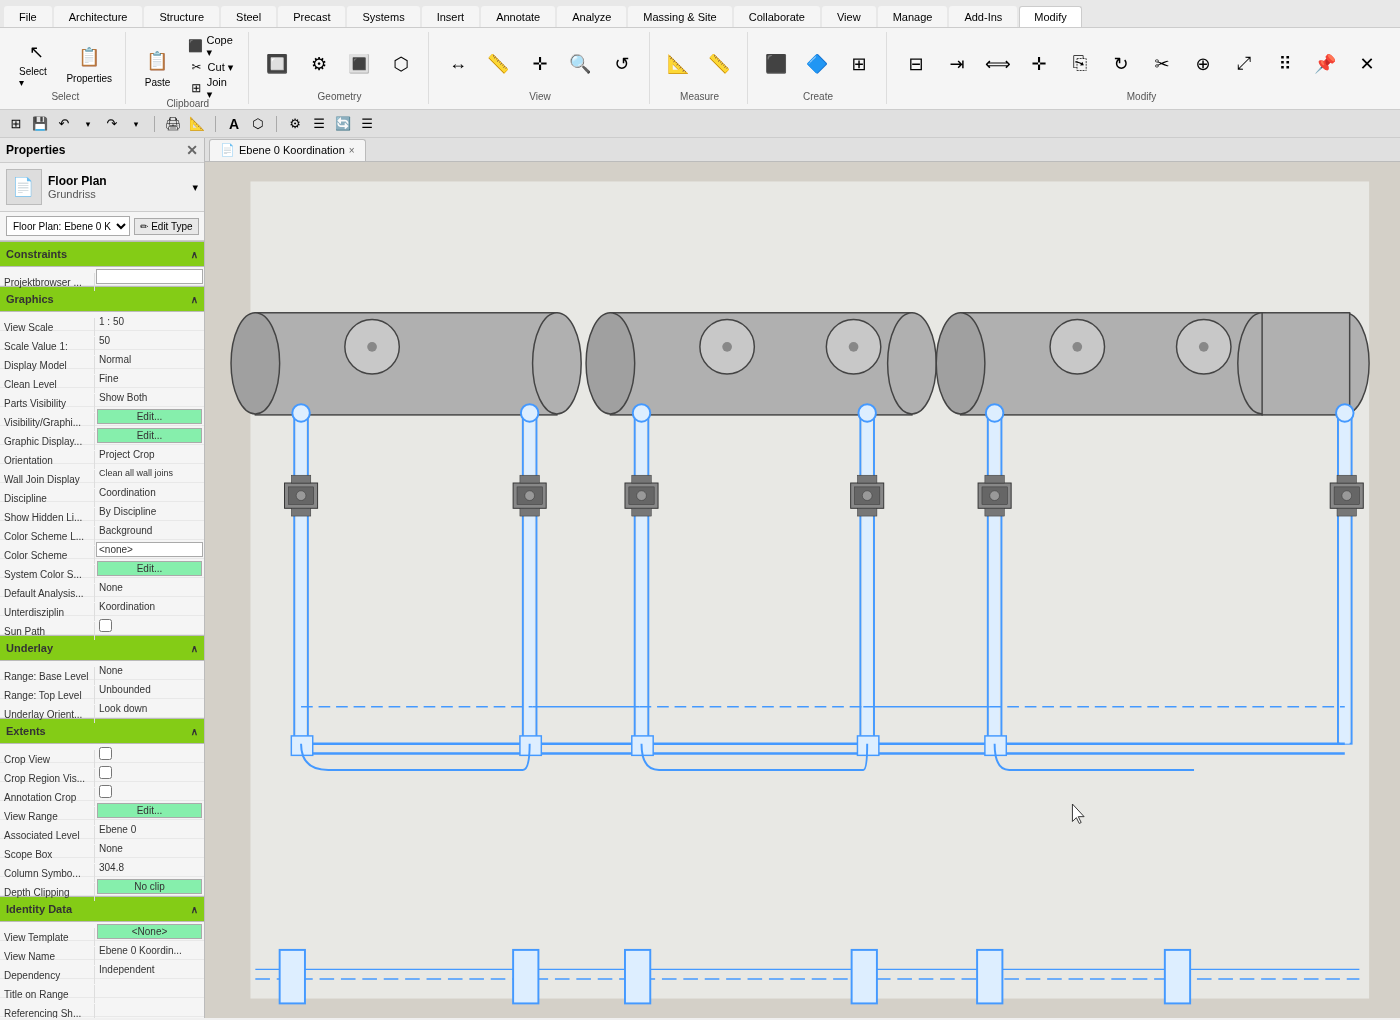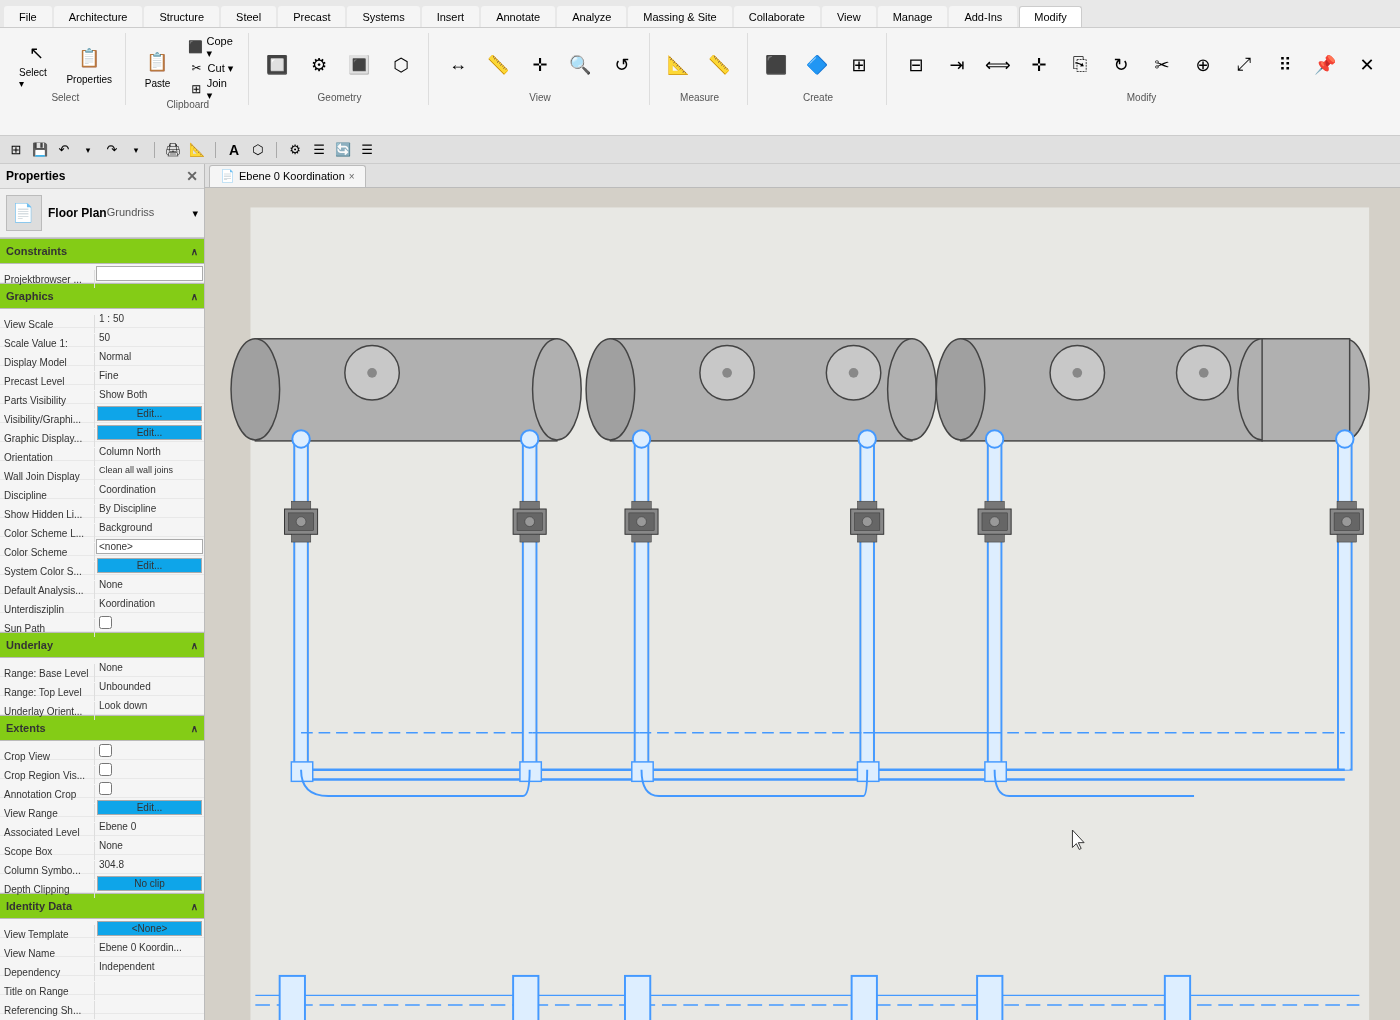--- a/index.html
+++ b/index.html
@@ -1,19 +1,19 @@
 <!DOCTYPE html>
 <html><head>
   <meta charset="utf-8">
   <style>
     * { box-sizing: border-box; margin: 0; padding: 0; }
     body { font-family: 'Segoe UI', Arial, sans-serif; font-size: 11px; background: #f0f0f0; overflow: hidden; width: 1400px; height: 1020px; }
 
     
-    .ribbon { background: #f5f5f5; border-bottom: 1px solid #ccc; height: 136px; display: flex; flex-direction: column; }
+    .ribbon { background: #f5f5f5; border-bottom: 1px solid #ccc; height: 110px; display: flex; flex-direction: column; }
     .ribbon-tabs { display: flex; height: 28px; background: #e8e8e8; align-items: flex-end; padding-left: 4px; border-bottom: 1px solid #ccc; }
     .ribbon-tab { padding: 4px 14px; font-size: 11px; cursor: pointer; border: 1px solid transparent; border-bottom: none; background: #f5f5f5; margin-right: 2px; border-radius: 3px 3px 0 0; }
     .ribbon-tab.active { background: #fff; border-color: #ccc; }
     .ribbon-content { display: flex; align-items: center; height: 82px; padding: 4px 6px; gap: 2px; }
     .ribbon-group { display: flex; flex-direction: column; align-items: center; border-right: 1px solid #ddd; padding: 0 8px; height: 72px; justify-content: space-between; }
     .ribbon-group-label { font-size: 10px; color: #555; padding-bottom: 2px; }
     .ribbon-group-items { display: flex; gap: 3px; align-items: center; flex: 1; padding-top: 4px; }
     .ribbon-btn { display: flex; flex-direction: column; align-items: center; justify-content: center; min-width: 36px; height: 54px; padding: 2px 4px; cursor: pointer; border: 1px solid transparent; border-radius: 2px; font-size: 10px; gap: 2px; }
     .ribbon-btn.large { min-width: 44px; }
     .ribbon-icon { width: 28px; height: 28px; display: flex; align-items: center; justify-content: center; font-size: 18px; }
@@ -27,33 +27,33 @@
 
     
     .main-area { display: flex; height: calc(1020px - 140px); }
 
     
     .properties-panel { width: 205px; min-width: 205px; background: #f5f5f5; border-right: 1px solid #bbb; display: flex; flex-direction: column; overflow: hidden; }
     .panel-header { display: flex; align-items: center; justify-content: space-between; padding: 4px 6px; background: #e8e8e8; border-bottom: 1px solid #ccc; font-size: 12px; font-weight: 600; }
     .panel-close { cursor: pointer; font-size: 14px; color: #666; }
     .panel-type { display: flex; align-items: center; padding: 6px; gap: 6px; border-bottom: 1px solid #ccc; background: #f0f0f0; }
     .panel-type-icon { width: 36px; height: 36px; background: #ddd; border: 1px solid #bbb; display: flex; align-items: center; justify-content: center; font-size: 18px; }
-    .panel-type-info { display: flex; }
+    .panel-type-info { display: flex; flex-direction: column; }
     .panel-type-name { font-size: 12px; font-weight: 600; }
     .panel-type-sub { font-size: 11px; color: #555; }
     .panel-selector { display: flex; align-items: center; padding: 4px 6px; gap: 4px; border-bottom: 1px solid #ccc; }
     .panel-selector select { font-size: 10px; flex: 1; height: 20px; border: 1px solid #aaa; background: #fff; padding: 0 2px; }
     .edit-type-btn { font-size: 10px; padding: 2px 5px; border: 1px solid #aaa; background: #e8e8e8; cursor: pointer; white-space: nowrap; }
     .panel-body { flex: 1; overflow-y: auto; }
     .section-header { display: flex; align-items: center; justify-content: space-between; padding: 6px 6px; background: #84cc16; cursor: pointer; border-top: 1px solid #bbb; border-bottom: 1px solid #bbb; font-size: 11px; font-weight: 600; color: #333; }
     .section-chevron { font-size: 10px; }
     .prop-row { display: flex; align-items: center; height: 19px; border-bottom: 1px solid #e8e8e8; }
     .prop-label { width: 95px; min-width: 95px; padding: 0 4px; font-size: 10px; color: #333; overflow: hidden; text-overflow: ellipsis; white-space: nowrap; border-right: 1px solid #ddd; height: 100%; display: flex; align-items: center; margin-top: 12px; }
     .prop-value { flex: 1; padding: 0 4px; font-size: 10px; color: #333; overflow: hidden; text-overflow: ellipsis; white-space: nowrap; display: flex; align-items: center; }
-    .prop-value.edit-btn { background: #0ea5e9; border: 1px solid #aaa; margin: 1px 2px; justify-content: center; cursor: pointer; padding: 0; height: 15px; font-size: 10px; }
+    .prop-value.edit-btn { background: #86efac; border: 1px solid #aaa; margin: 1px 2px; justify-content: center; cursor: pointer; padding: 0; height: 15px; font-size: 10px; }
     .prop-value input[type=checkbox] { margin: 0; }
 
     
     .canvas-area { flex: 1; display: flex; flex-direction: column; background: #c8c8c8; overflow: hidden; }
     .canvas-tabs { display: flex; background: #e0e0e0; border-bottom: 1px solid #bbb; height: 24px; align-items: center; padding-left: 4px; }
     .canvas-tab { display: flex; align-items: center; gap: 4px; padding: 2px 10px; background: #f5f5f5; border: 1px solid #bbb; border-bottom: none; font-size: 11px; cursor: pointer; height: 22px; margin-right: 2px; border-radius: 3px 3px 0 0; }
     .canvas-tab-icon { font-size: 12px; }
     .canvas-tab-close { font-size: 10px; color: #666; cursor: pointer; }
     .canvas-viewport { flex: 1; background: #d4d0c8; position: relative; overflow: hidden; }
 
@@ -265,20 +265,26 @@
       <span class="panel-close">✕</span>
     </div>
     <div class="panel-type">
       <div class="panel-type-icon">📄</div>
       <div class="panel-type-info">
         <span class="panel-type-name">Floor Plan</span>
         <span class="panel-type-sub">Grundriss</span>
       </div>
       <div style="margin-left:auto;">▾</div>
     </div>
+    <div class="panel-selector">
+      <select>
+        <option>Floor Plan: Ebene 0 K</option>
+      </select>
+      <button class="edit-type-btn">✏ Edit Type</button>
+    </div>
 
     <div class="panel-body">
 
       <div class="section-header">
         <span>Constraints</span>
         <span class="section-chevron">∧</span>
       </div>
       <div class="prop-row">
         <div class="prop-label">Projektbrowser ...</div>
         <div class="prop-value" style="background:#fff;border:1px solid #aaa;margin:1px;height:15px;"></div>
@@ -294,38 +300,38 @@
       </div>
       <div class="prop-row">
         <div class="prop-label">Scale Value  1:</div>
         <div class="prop-value">50</div>
       </div>
       <div class="prop-row">
         <div class="prop-label">Display Model</div>
         <div class="prop-value">Normal</div>
       </div>
       <div class="prop-row">
-        <div class="prop-label">Precast Level</div>
+        <div class="prop-label">Clean Level</div>
         <div class="prop-value">Fine</div>
       </div>
       <div class="prop-row">
         <div class="prop-label">Parts Visibility</div>
         <div class="prop-value">Show Both</div>
       </div>
       <div class="prop-row">
         <div class="prop-label">Visibility/Graphi...</div>
         <div class="prop-value edit-btn">Edit...</div>
       </div>
       <div class="prop-row">
         <div class="prop-label">Graphic Display...</div>
         <div class="prop-value edit-btn">Edit...</div>
       </div>
       <div class="prop-row">
         <div class="prop-label">Orientation</div>
-        <div class="prop-value">Column North</div>
+        <div class="prop-value">Project Crop</div>
       </div>
       <div class="prop-row">
         <div class="prop-label">Wall Join Display</div>
         <div class="prop-value" style="font-size:9px;">Clean all wall joins</div>
       </div>
       <div class="prop-row">
         <div class="prop-label">Discipline</div>
         <div class="prop-value">Coordination</div>
       </div>
       <div class="prop-row">

